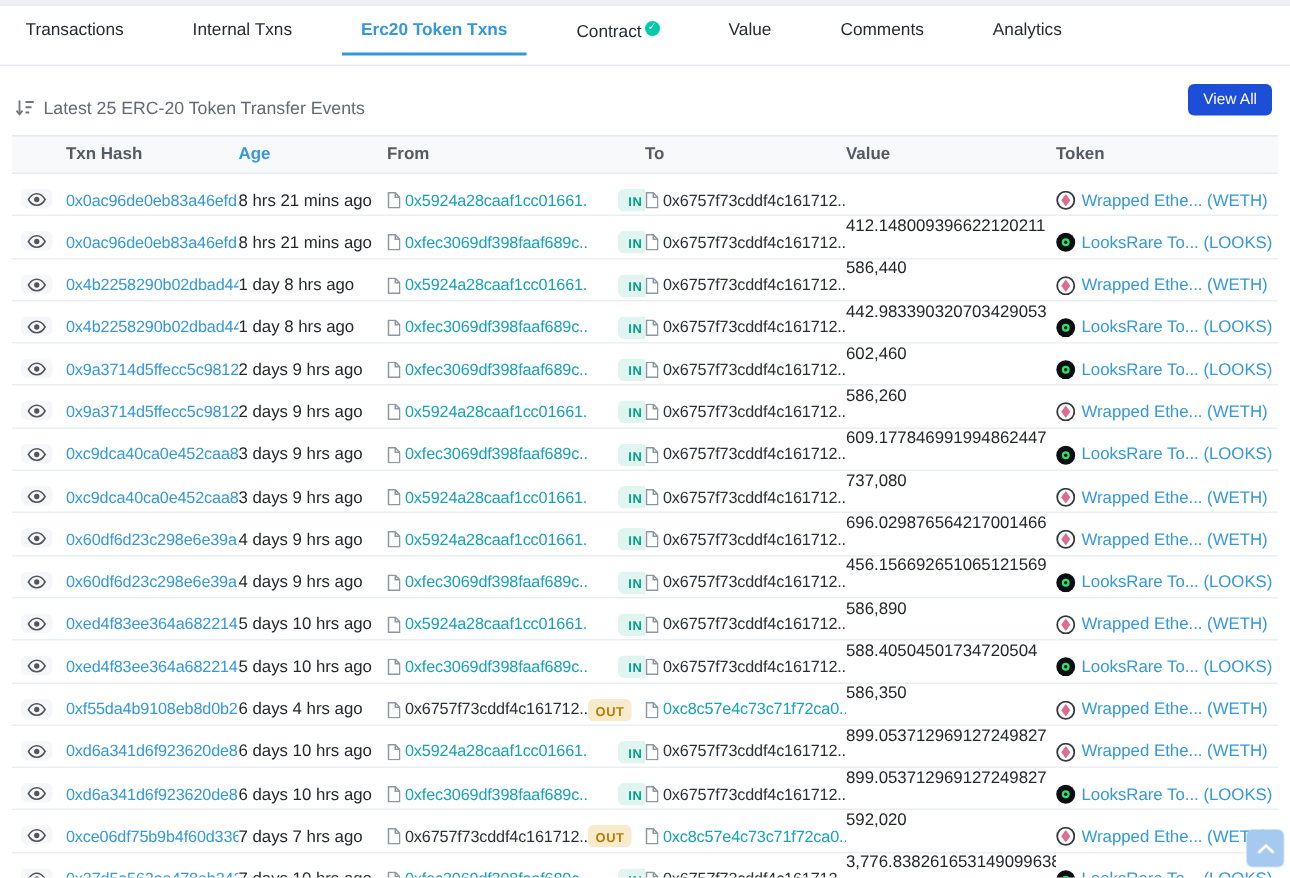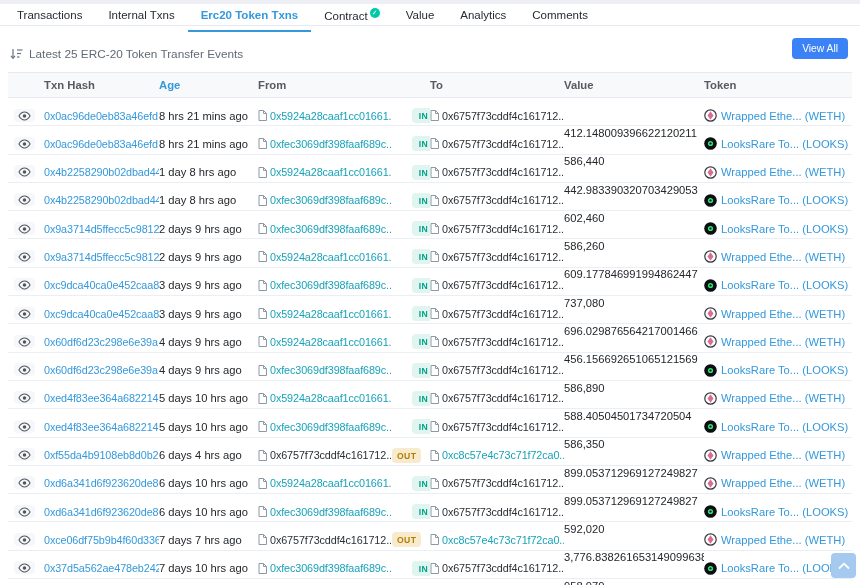--- a/index.html
+++ b/index.html
@@ -1,35 +1,35 @@
 <!DOCTYPE html>
 <html><head>
 <meta charset="utf-8">
 <style>
   * { box-sizing: border-box; margin: 0; padding: 0; }
   html,body { width:860px; height:585px; overflow:hidden; background:#fff;
     font-family:"Liberation Sans", sans-serif; color:#212529; }
   .top-strip { height:4px; background:#edeff4; }
 
   
-  .tabbar { display:flex; align-items:center; border-bottom:1px solid #e7eaf3;
-    padding:0 4px; background:#fff; height:22px; }
+  .tabbar { display:flex; align-items:flex-start; border-bottom:1px solid #e7eaf3;
+    padding:0 4px; background:#fff; height:40px;gap:20px; }
   .tab { font-size:11.5px; color:#262b33; padding:10px 13px 9px; cursor:pointer;
     white-space:nowrap; position:relative; }
   .tab.active { color:#3498db; font-weight:bold; border-bottom:2px solid #3498db; margin-bottom:-1px; }
   .check-badge { display:inline-block; width:10px; height:10px; border-radius:50%;
     background:#00c9a7; color:#fff; font-size:7px; line-height:10px; text-align:center;
     vertical-align:super; margin-left:2px; }
 
   
   .toolbar { display:flex; align-items:center; justify-content:space-between;
     padding:9px 12px 7px 10px; }
   .toolbar-left { display:flex; align-items:center; gap:6px;margin-top:12px; }
   .toolbar-title { font-size:11.8px; color:#616a76; }
-  .btn-viewall { background:#3b82f6; color:#fff; font-size:10.3px; border:none;
+  .btn-viewall { background:#1d4ed8; color:#fff; font-size:10.3px; border:none;
     border-radius:4px; padding:5px 10px; cursor:pointer; }
 
   
   .card-body { padding:0 8px; margin-top:4px; }
   .trow, .thead { display:grid;
     grid-template-columns:30px 115px 99px 134px 38px 134px 140px 1fr;
     align-items:center; padding-left:6px; }
   .thead { background:#f8f9fa; border-top:1px solid #e7eaf3; border-bottom:1px solid #e7eaf3;
     height:26px; font-size:11.3px; font-weight:bold; color:#555b62; }
   .thead .hlink { color:#3498db; cursor:pointer; }
@@ -61,22 +61,22 @@
 <body>
 
 <div class="top-strip"></div>
 
 <div class="tabbar">
   <div class="tab">Transactions</div>
   <div class="tab">Internal Txns</div>
   <div class="tab active">Erc20 Token Txns</div>
   <div class="tab"><span>Contract</span><span class="check-badge">✓</span></div>
   <div class="tab">Value</div>
+  <div class="tab">Comments</div>
   <div class="tab">Analytics</div>
-  <div class="tab">Comments</div>
 </div>
 
 <div class="toolbar">
   <div class="toolbar-left">
     <span style="line-height:0;">
       <svg width="13" height="12" viewBox="0 0 13 12" fill="none" stroke="#6c757d" stroke-width="1.2">
         <path d="M3 1 V10"></path>
           <path d="M1 7.8 L3 10.2 L5 7.8"></path>
         <line x1="7" y1="2" x2="12.5" y2="2"></line>
           <line x1="7" y1="5.5" x2="11" y2="5.5"></line>

